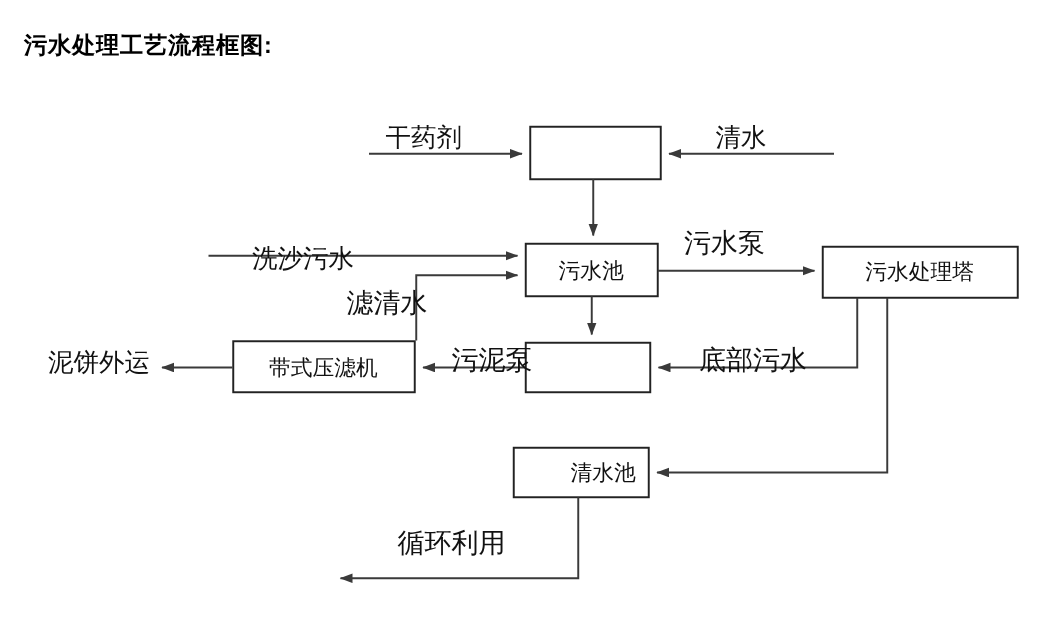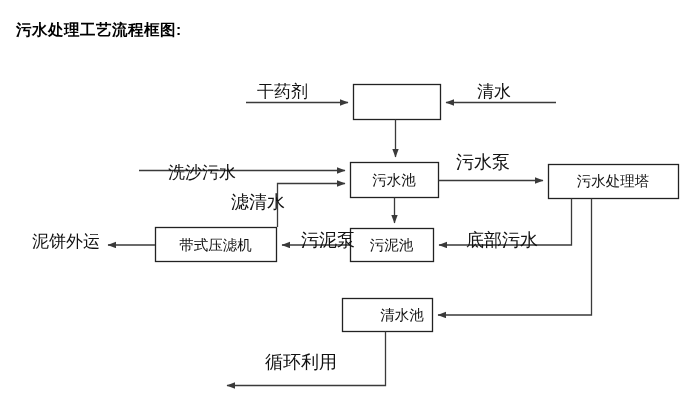--- a/index.html
+++ b/index.html
@@ -100,21 +100,20 @@
     <path d="M571.5,198.5 L571.5,245 L439,245" fill="none" stroke="#3a3a3a" stroke-width="1.3" marker-end="url(#arrow)"></path>
 
     <path d="M591.5,198.5 L591.5,315 L438,315" fill="none" stroke="#3a3a3a" stroke-width="1.3" marker-end="url(#arrow)"></path>
 
     <path d="M385.5,331.5 L385.5,385.5 L227,385.5" fill="none" stroke="#3a3a3a" stroke-width="1.3" marker-end="url(#arrow)"></path>
   </svg>
 
   <div class="node-label" style="left:548px; top:172px; width:130px;">污水处理塔</div>
   <div class="node-label" style="left:350px; top:171px; width:88px;">污水池</div>
   <div class="node-label" style="left:155px; top:236px; width:121px;">带式压滤机</div>
-  <div class="node-label" style="left:350px; top:236px; width:83px;">污泥池</div>
   <div class="node-label" style="left:329px; top:306px; width:90px;margin-left:28px;">清水池</div>
 
   <div class="term-label" style="left:257px; top:80px;">干药剂</div>
   <div class="term-label" style="left:477px; top:80px;">清水</div>
   <div class="term-label" style="left:168px; top:161px;">洗沙污水</div>
   <div class="term-label" style="left:32px; top:230px;">泥饼外运</div>
 
   <div class="edge-label" style="left:231px; top:190px;">滤清水</div>
   <div class="edge-label" style="left:456px; top:150px;">污水泵</div>
   <div class="edge-label" style="left:287px; top:228px;margin-left:14px;">污泥泵</div>

